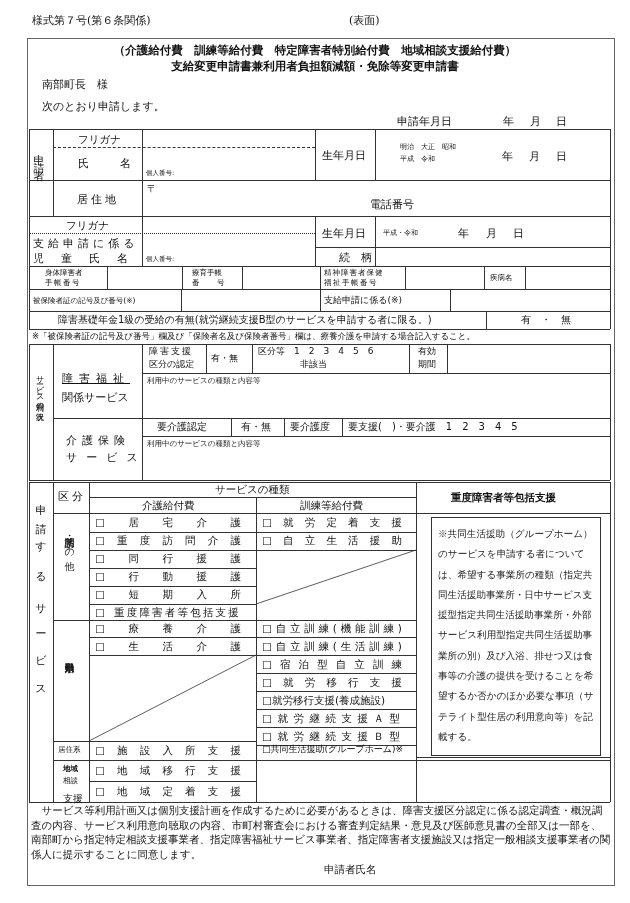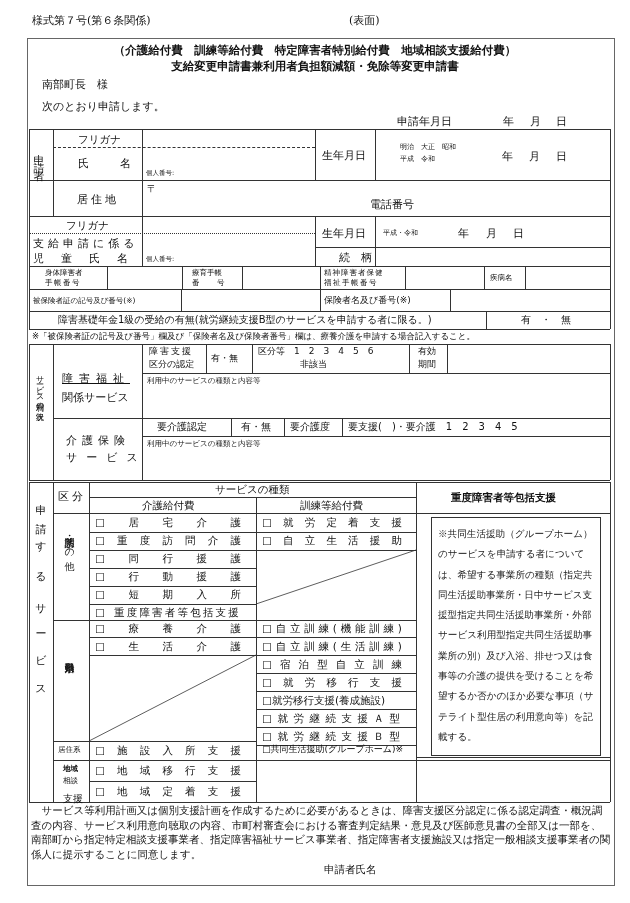--- a/index.html
+++ b/index.html
@@ -107,21 +107,21 @@
 <div class="t" style="left:192px;top:279px;font-size:7.5px;letter-spacing:5px;">番　号</div>
 <div class="t" style="left:324px;top:269px;font-size:7.5px;letter-spacing:1px;">精神障害者保健</div>
 <div class="t" style="left:324px;top:279px;font-size:7.5px;letter-spacing:1.5px;">福祉手帳番号</div>
 <div class="t" style="left:490px;top:274px;font-size:7.5px;">疾病名</div>
 <div class="abs" style="left:108px;top:267px;width:73px;height:21px;"></div>
 <div class="abs" style="left:243px;top:267px;width:76px;height:21px;"></div>
 <div class="abs" style="left:406px;top:267px;width:77px;height:21px;"></div>
 <div class="abs" style="left:526px;top:267px;width:83px;height:21px;"></div>
 
 <div class="t" style="left:33px;top:297px;font-size:7.5px;">被保険者証の記号及び番号(※)</div>
-<div class="t" style="left:324px;top:296px;font-size:9px;">保険者名及び番号(※)</div>
+<div class="t" style="left:324px;top:296px;font-size:9px;">支給申請に係る(※)</div>
 <div class="abs" style="left:182px;top:290px;width:137px;height:20px;"></div>
 <div class="abs" style="left:451px;top:290px;width:158px;height:20px;"></div>
 
 <div class="t" style="left:58px;top:315px;font-size:10px;">障害基礎年金1級の受給の有無(就労継続支援B型のサービスを申請する者に限る。)</div>
 <div class="t" style="left:521px;top:315px;font-size:10px;">有　・　無</div>
 
 <div class="t" style="left:32px;top:332px;font-size:8.5px;">※「被保険者証の記号及び番号」欄及び「保険者名及び保険者番号」欄は、療養介護を申請する場合記入すること。</div>
 
 <div class="hl" style="left:29px;top:344px;width:581px;"></div>
 <div class="hl" style="left:142px;top:373px;width:468px;"></div>

